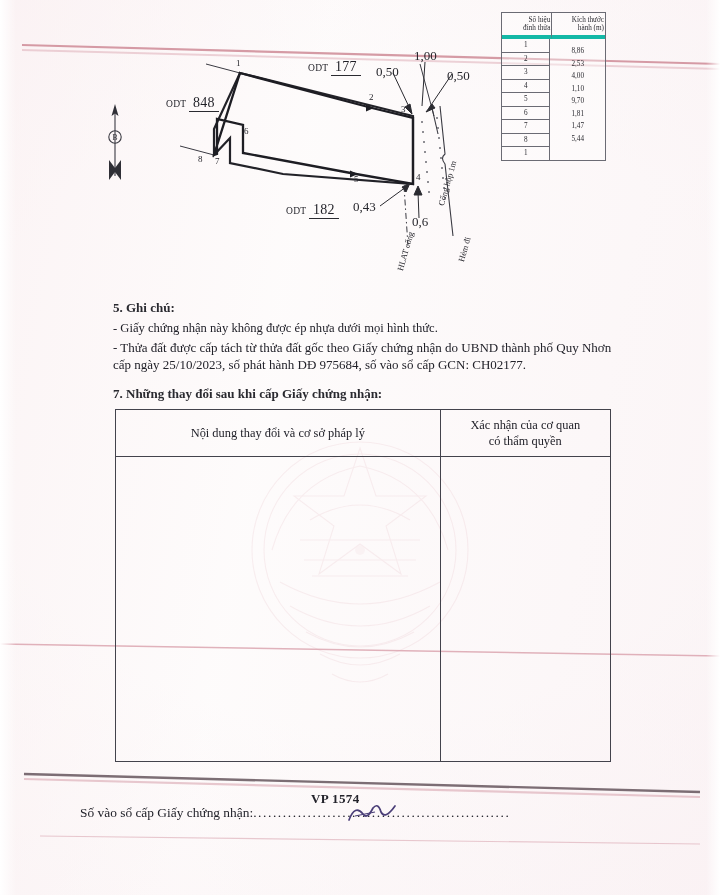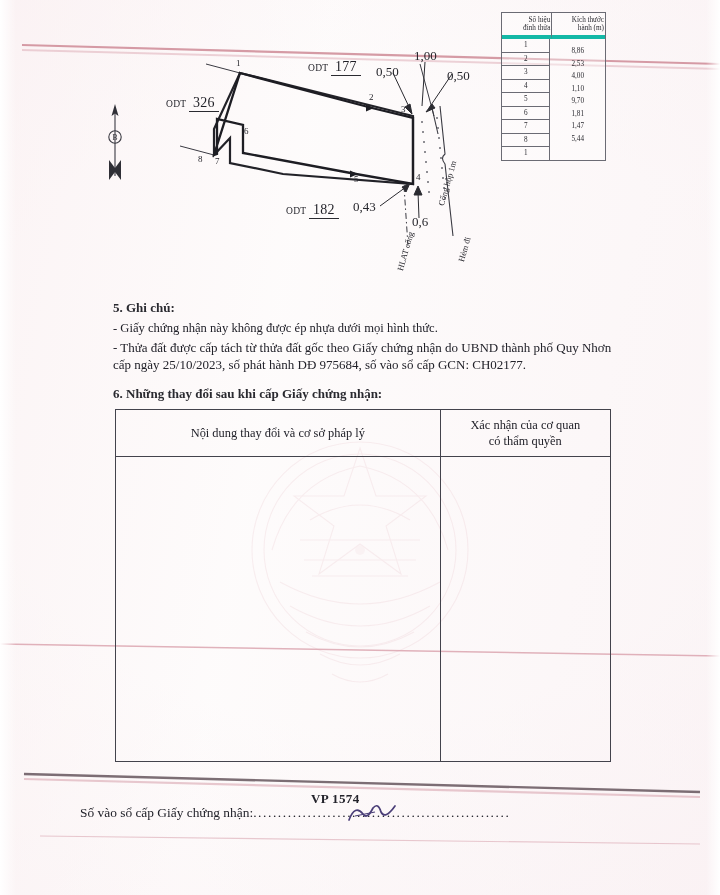--- a/index.html
+++ b/index.html
@@ -261,37 +261,37 @@
     <span class="dlabel small" style="left:359px;top:22px;">0,50</span>
     <span class="dlabel small" style="left:265px;top:153px;">0,43</span>
     <span class="dlabel small" style="left:324px;top:168px;">0,6</span>
 
     <span class="vrot" style="left:348px;top:158px;transform:rotate(-74deg);">Cống hộp 1m</span>
     <span class="vrot" style="left:368px;top:214px;transform:rotate(-74deg);">Hẻm đi</span>
     <span class="vrot" style="left:307px;top:223px;transform:rotate(-74deg);">HLAT cống</span>
 
     <div class="odt" style="left:78px;top:50px;">
       <span>ODT</span>
-      <span class="frac"><span class="top">326</span><span class="bar"></span></span>
+      <span class="frac"><span class="top">848</span><span class="bar"></span></span>
     </div>
     <div class="odt" style="left:220px;top:14px;">
       <span>ODT</span>
       <span class="frac"><span class="top">177</span><span class="bar"></span></span>
     </div>
     <div class="odt" style="left:198px;top:157px;">
       <span>ODT</span>
       <span class="frac"><span class="top">182</span><span class="bar"></span></span>
     </div>
   </div>
 
   <div id="note-title">5. Ghi chú:</div>
   <div id="note-l1" class="body-text">- Giấy chứng nhận này không được ép nhựa dưới mọi hình thức.</div>
   <div id="note-l2" class="body-text">- Thửa đất được cấp tách từ thửa đất gốc theo Giấy chứng nhận do UBND thành phố Quy Nhơn cấp ngày 25/10/2023, số phát hành DĐ 975684, số vào sổ cấp GCN: CH02177.</div>
 
-  <div id="sec6-title">6. Những thay đổi sau khi cấp Giấy chứng nhận:</div>
+  <div id="sec6-title">7. Những thay đổi sau khi cấp Giấy chứng nhận:</div>
 
   <div id="changes-table">
     <div id="ct-head">
       <div class="h h1">Nội dung thay đổi và cơ sở pháp lý</div>
       <div class="h h2">
         <div>
           <div>Xác nhận của cơ quan</div>
           <div>có thẩm quyền</div>
         </div>
       </div>

